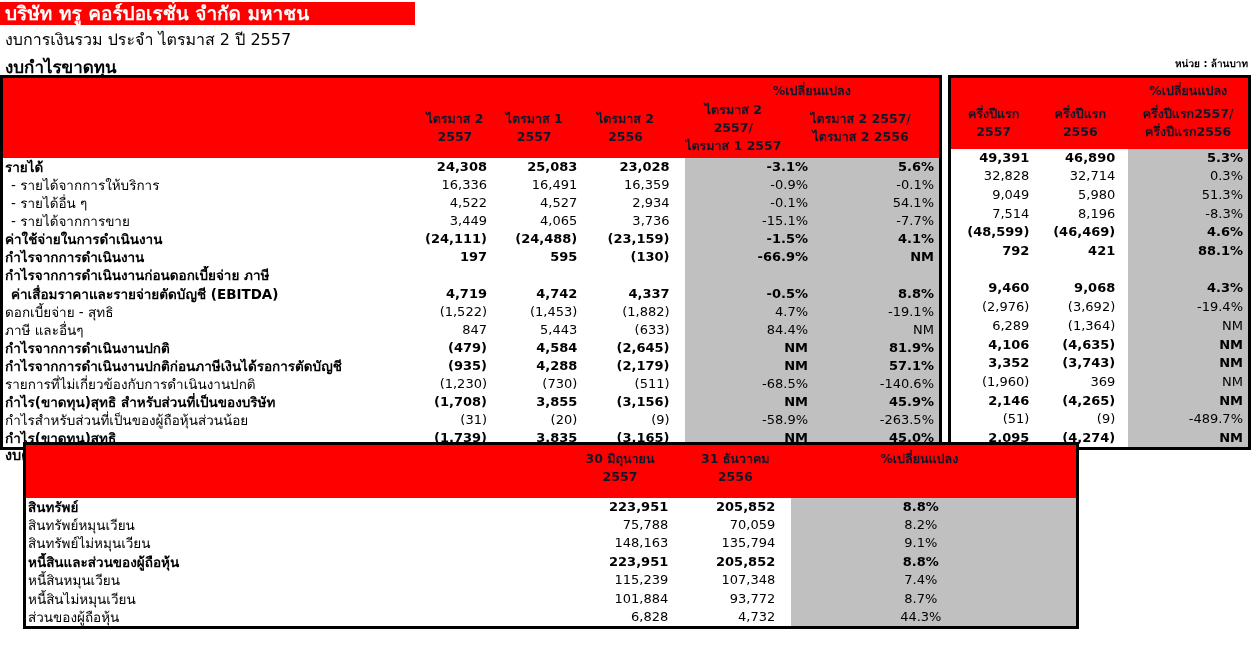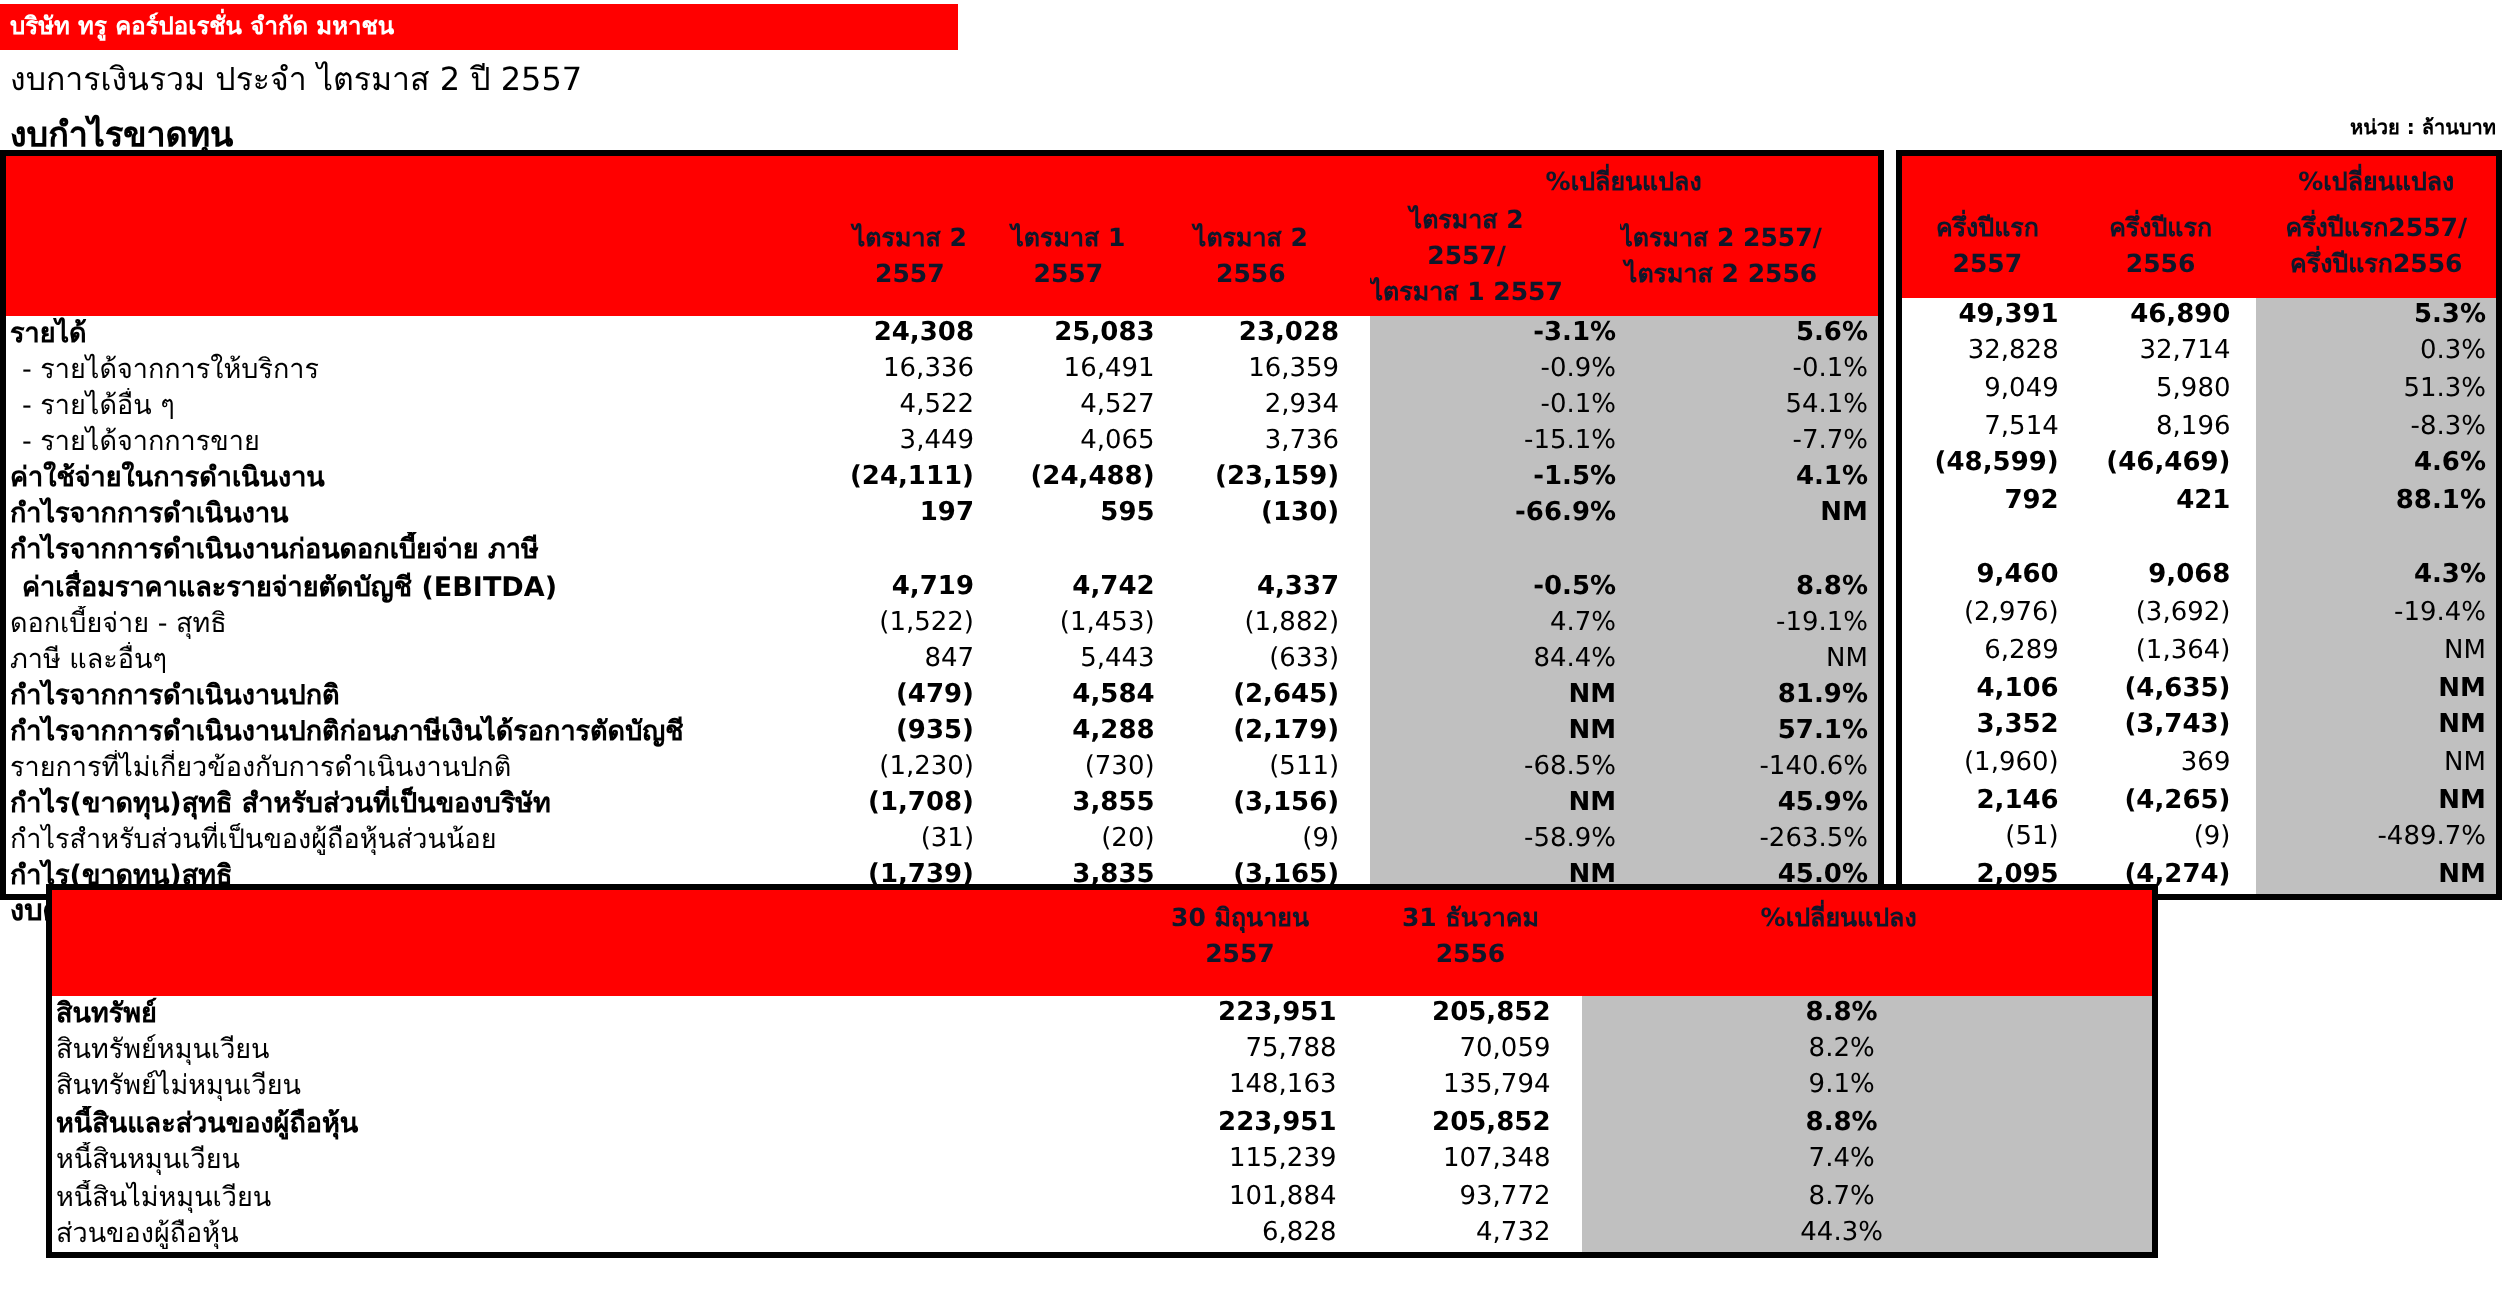--- a/index.html
+++ b/index.html
@@ -1,21 +1,21 @@
 <!DOCTYPE html>
 <html><head>
 <meta charset="utf-8">
 <style>
   * { margin:0; padding:0; box-sizing:border-box; }
   html,body { width:1251px; height:652px; background:#fff; overflow:hidden;
               font-family:"DejaVu Sans", sans-serif; color:#000; }
   body { position:relative; }
 
-  .banner { position:absolute; left:0; top:2px; width:479px; height:23px;
-            background:#FF0000; color:#fff; font-weight:bold; font-size:12px;
+  .banner { position:absolute; left:0; top:2px; width:415px; height:23px;
+            background:#FF0000; color:#fff; font-weight:bold; font-size:19px;
             line-height:23px; padding-left:5px; }
   .subtitle { position:absolute; left:5px; top:27px; font-size:16px; font-weight:normal; }
   .sec-title1 { position:absolute; left:5px; top:53px; font-size:17px; font-weight:bold; }
   .unit { position:absolute; right:3px; top:56px; font-size:10px; font-weight:bold; }
   .sec-title2 { position:absolute; left:5px; top:443px; font-size:14.5px; font-weight:bold; }
   .watermark { position:absolute; left:648px; top:446px; font-size:18px; font-weight:bold;
                letter-spacing:2px; color:rgba(110,110,130,0.55); }
 
   table { border-collapse:collapse; table-layout:fixed; border:3px solid #000; }
   th, td { overflow:hidden; }

